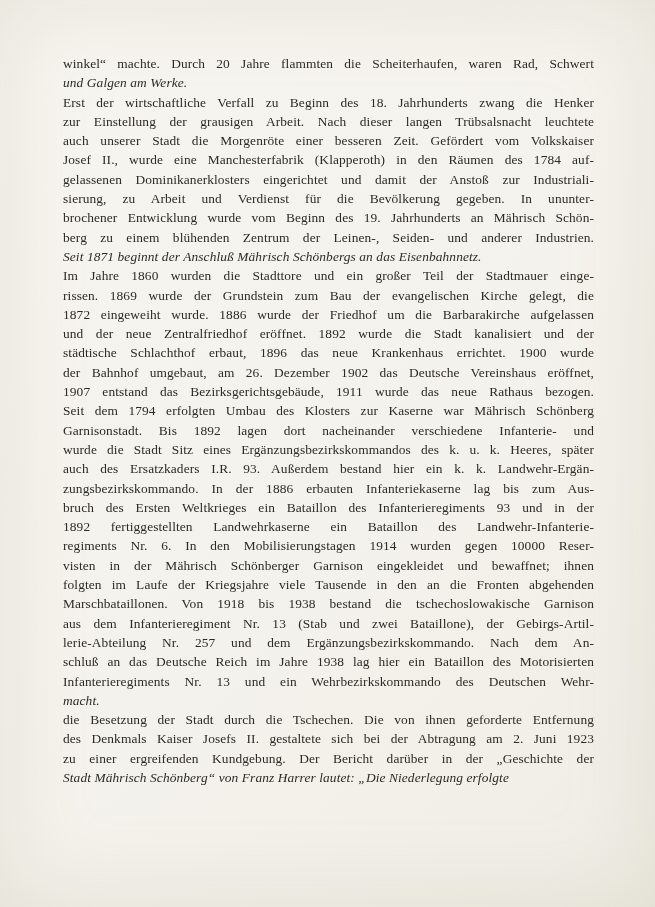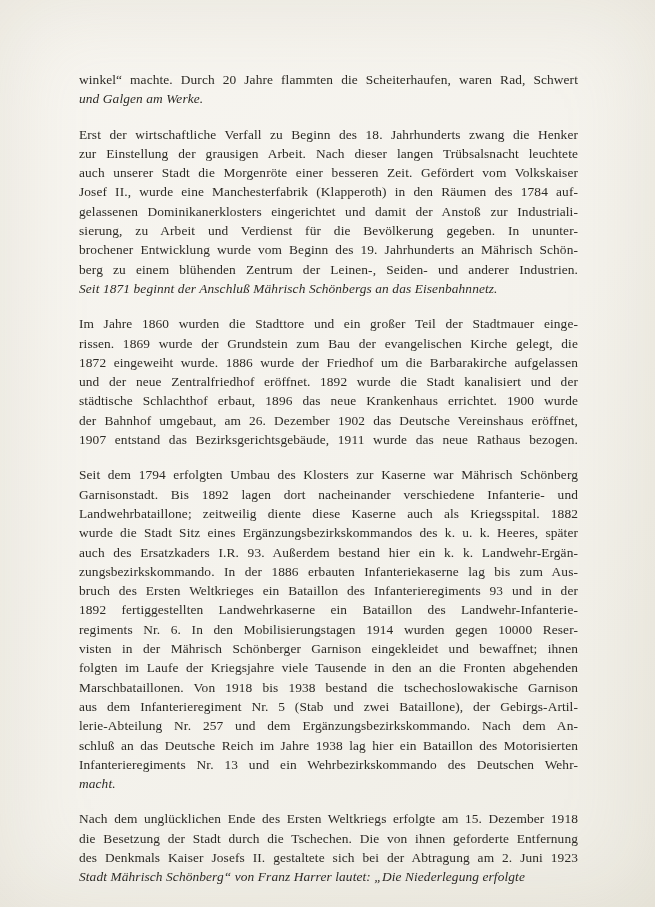--- a/index.html
+++ b/index.html
@@ -25,21 +25,21 @@
     left: 63px;
     top: 54px;
     width: 531px;
     font-family: "Liberation Serif", "DejaVu Serif", serif;
     font-size: 13.4px;
     line-height: 19.3px;
     color: #2c2a25;
     letter-spacing: 0.1px;
   }
   .paragraph {
-    margin: 16px;
+    margin: 0;
   }
   .line {
     text-align: justify;
     text-align-last: justify;
     min-height: 19.3px;
   }
   .line.last {
     text-align-last: left;
     font-style: italic;
   }
@@ -69,36 +69,35 @@
         <div class="line">rissen. 1869 wurde der Grundstein zum Bau der evangelischen Kirche gelegt, die</div>
         <div class="line">1872 eingeweiht wurde. 1886 wurde der Friedhof um die Barbarakirche aufgelassen</div>
         <div class="line">und der neue Zentralfriedhof eröffnet. 1892 wurde die Stadt kanalisiert und der</div>
         <div class="line">städtische Schlachthof erbaut, 1896 das neue Krankenhaus errichtet. 1900 wurde</div>
         <div class="line">der Bahnhof umgebaut, am 26. Dezember 1902 das Deutsche Vereinshaus eröffnet,</div>
         <div class="line">1907 entstand das Bezirksgerichtsgebäude, 1911 wurde das neue Rathaus bezogen.</div>
       </div>
       <div class="paragraph">
         <div class="line">Seit dem 1794 erfolgten Umbau des Klosters zur Kaserne war Mährisch Schönberg</div>
         <div class="line">Garnisonstadt. Bis 1892 lagen dort nacheinander verschiedene Infanterie- und</div>
-        <div class="line">Landwehrbataillone; zeitweilig diente diese Kaserne auch als Kriegsspital. 1882</div>
         <div class="line">wurde die Stadt Sitz eines Ergänzungsbezirkskommandos des k. u. k. Heeres, später</div>
         <div class="line">auch des Ersatzkaders I.R. 93. Außerdem bestand hier ein k. k. Landwehr-Ergän-</div>
         <div class="line">zungsbezirkskommando. In der 1886 erbauten Infanteriekaserne lag bis zum Aus-</div>
         <div class="line">bruch des Ersten Weltkrieges ein Bataillon des Infanterieregiments 93 und in der</div>
         <div class="line">1892 fertiggestellten Landwehrkaserne ein Bataillon des Landwehr-Infanterie-</div>
         <div class="line">regiments Nr. 6. In den Mobilisierungstagen 1914 wurden gegen 10000 Reser-</div>
         <div class="line">visten in der Mährisch Schönberger Garnison eingekleidet und bewaffnet; ihnen</div>
         <div class="line">folgten im Laufe der Kriegsjahre viele Tausende in den an die Fronten abgehenden</div>
         <div class="line">Marschbataillonen. Von 1918 bis 1938 bestand die tschechoslowakische Garnison</div>
-        <div class="line">aus dem Infanterieregiment Nr. 5 (Stab und zwei Bataillone), der Gebirgs-Artil-</div>
+        <div class="line">aus dem Infanterieregiment Nr. 13 (Stab und zwei Bataillone), der Gebirgs-Artil-</div>
         <div class="line">lerie-Abteilung Nr. 257 und dem Ergänzungsbezirkskommando. Nach dem An-</div>
         <div class="line">schluß an das Deutsche Reich im Jahre 1938 lag hier ein Bataillon des Motorisierten</div>
         <div class="line">Infanterieregiments Nr. 13 und ein Wehrbezirkskommando des Deutschen Wehr-</div>
         <div class="line last">macht.</div>
       </div>
       <div class="paragraph">
-        <div class="line">Nach dem unglücklichen Ende des Ersten Weltkriegs erfolgte am 15. Dezember 1918</div>
         <div class="line">die Besetzung der Stadt durch die Tschechen. Die von ihnen geforderte Entfernung</div>
         <div class="line">des Denkmals Kaiser Josefs II. gestaltete sich bei der Abtragung am 2. Juni 1923</div>
+        <div class="line">zu einer ergreifenden Kundgebung. Der Bericht darüber in der „Geschichte der</div>
         <div class="line last">Stadt Mährisch Schönberg“ von Franz Harrer lautet: „Die Niederlegung erfolgte</div>
       </div>
     </div>
 </div>
 
 </body></html>

